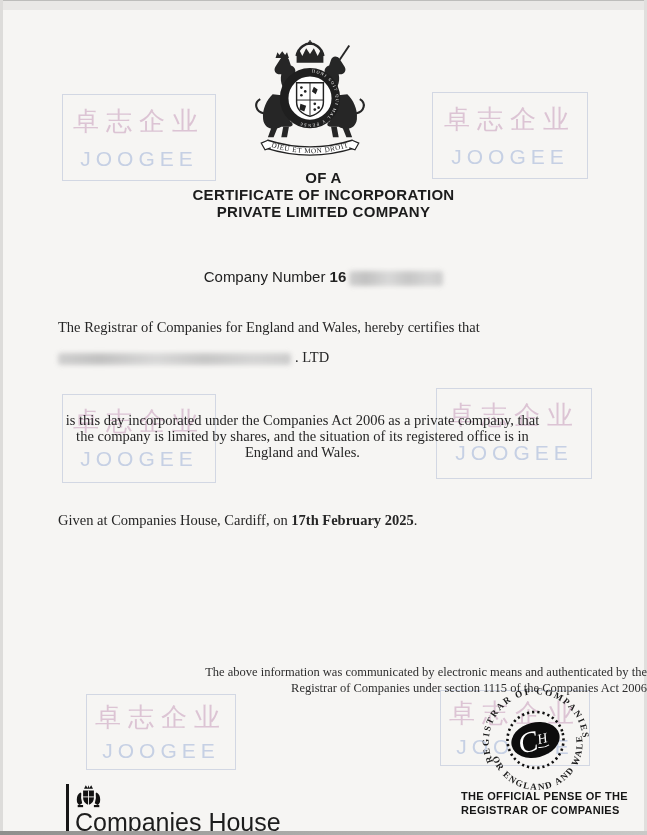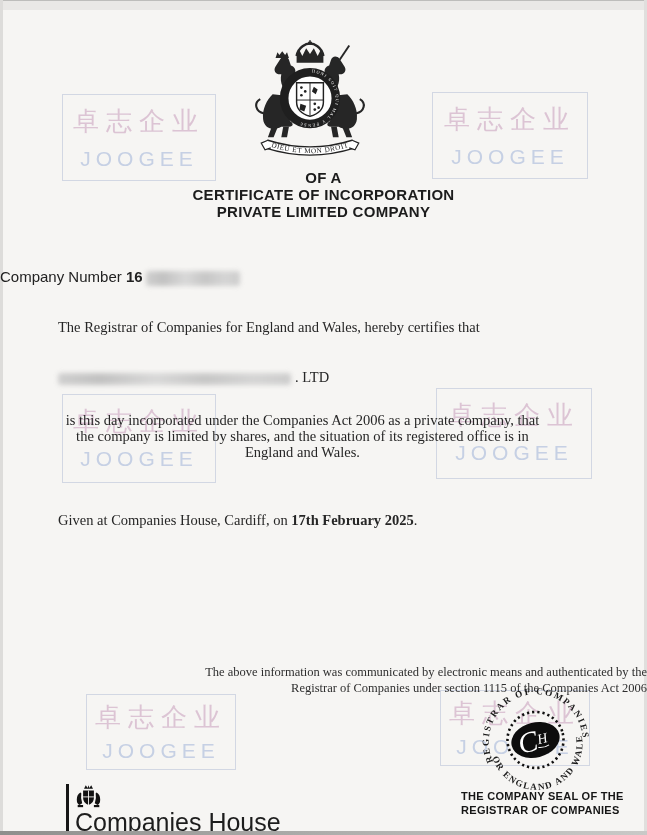--- a/index.html
+++ b/index.html
@@ -30,33 +30,33 @@
 
   
   #arms{position:absolute;left:243px;top:38px;width:134px;height:126px;}
 
   
   .title{position:absolute;left:0;top:169px;width:100%;text-align:center;
     font-family:"Liberation Sans", sans-serif;font-weight:bold;font-size:15px;
     line-height:17px;color:#1c1c1c;letter-spacing:0.3px;}
 
   
-  .company-number{position:absolute;left:0;top:268px;width:100%;text-align:left;
+  .company-number{position:absolute;left:0;top:268px;width:100%;text-align:center;
     font-family:"Liberation Sans", sans-serif;font-size:15px;color:#222;}
   .company-number b{font-weight:bold;}
 
   .redact{display:inline-block;vertical-align:middle;border-radius:3px;
     background:linear-gradient(90deg,#c9c9c9,#b9b9b9 18%,#d4d4d4 42%,#bfbfbf 63%,#d0d0d0 84%,#c6c6c6);
     filter:blur(2.4px);opacity:.85;}
   .redact-number{width:94px;height:15px;margin-left:3px;}
   .redact-name{width:233px;height:12px;margin-right:4px;}
 
   .serif-line{position:absolute;left:58px;font-size:14.5px;color:#262626;text-align:center;}
   .registrar{top:319px;}
-  .company-name{top:349px;margin-top:20px;}
+  .company-name{top:349px;}
   .body-par{top:413px;width:489px;line-height:15.8px;}
   .given{top:497px;margin-top:15px;}
   .given b{font-weight:bold;}
 
   .footer-note{position:absolute;left:0;top:664px;width:100%;text-align:right;
     font-size:12.5px;line-height:16px;color:#2e2e2e;}
 
   
   #seal{position:absolute;left:448px;top:688px;width:175px;height:104px;}
   .seal-caption{position:absolute;left:461px;top:789px;
@@ -190,21 +190,21 @@
         <textPath href="#sealBottomPath" startOffset="50%">FOR ENGLAND AND WALES</textPath>
       </text>
       <circle cx="87" cy="52" r="28" fill="none" stroke="#111111" stroke-width="2.6" stroke-dasharray="2.2 3"></circle>
       <ellipse cx="87" cy="52" rx="24.5" ry="17.5" fill="#0d0d0d"></ellipse>
       <text x="79" y="62" font-family="Liberation Serif, serif" font-style="italic" font-size="29" fill="#ffffff" text-anchor="middle">C</text>
       <text x="94" y="57" font-family="Liberation Serif, serif" font-style="italic" font-size="14" fill="#ffffff" text-anchor="middle">H</text>
       <path d="M88,60 q6,2 11,0" stroke="#ffffff" stroke-width="1" fill="none"></path>
     </g>
   </svg>
   <div class="seal-caption">
-    <div>THE COMPANY SEAL OF THE</div>
+    <div>THE OFFICIAL PENSE OF THE</div>
     <div>REGISTRAR OF COMPANIES</div>
   </div>
 
   <div class="ch-bar"></div>
   <svg id="ch-crest" viewBox="0 0 30 28">
     <g fill="#121212">
       <path d="M10,6 l2,-4 2,3 1,-3 1,3 2,-3 2,4 z"></path>
       <path d="M9,8 h12 v8 q0,6 -6,8 q-6,-2 -6,-8 z"></path>
       <path d="M6,10 q-4,2 -4,8 q0,5 3,6 l3,-2 q-2,-5 -1,-11 z"></path>
       <path d="M24,10 q4,2 4,8 q0,5 -3,6 l-3,-2 q2,-5 1,-11 z"></path>

